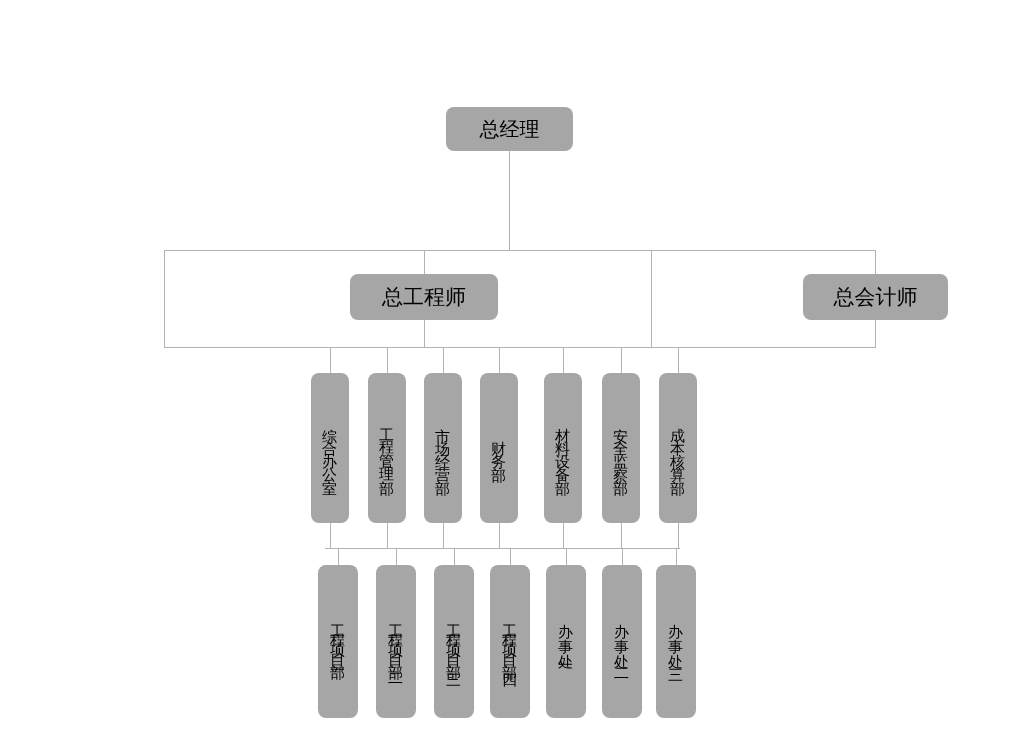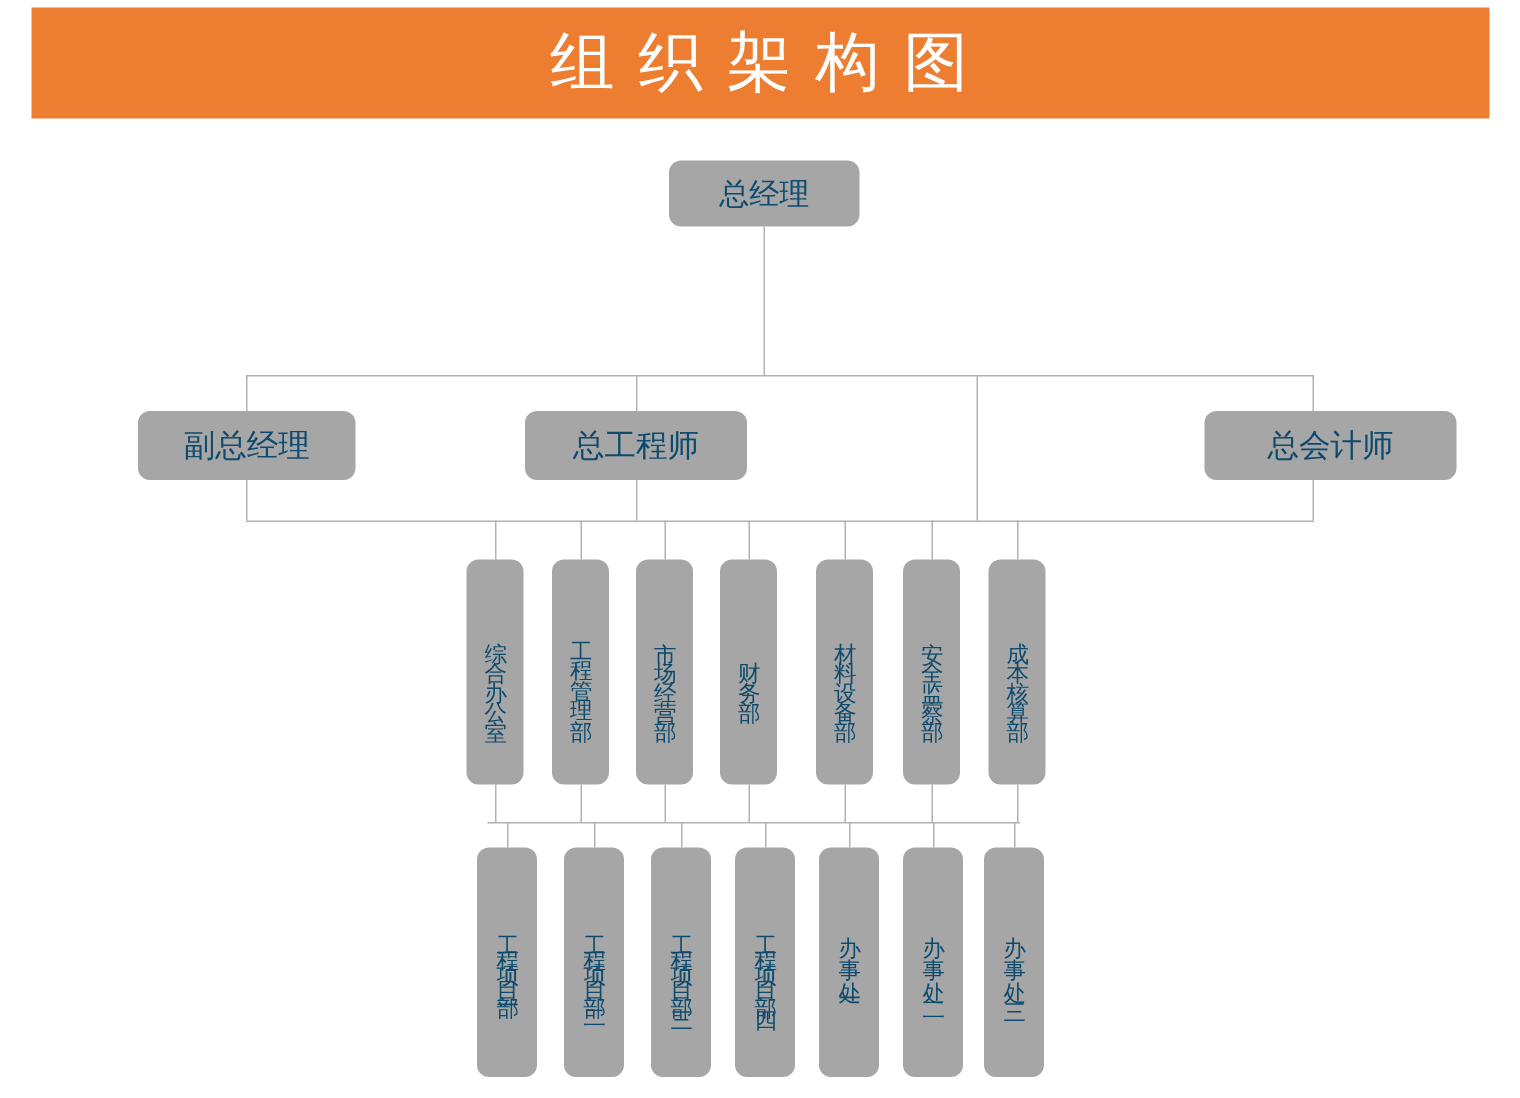--- a/index.html
+++ b/index.html
@@ -10,41 +10,38 @@
   .banner{position:absolute;left:21px;top:5px;width:972px;height:74px;background:#ED7D31;
           display:flex;align-items:center;justify-content:center;}
   .banner-title{color:#ffffff;font-size:43px;font-weight:400;white-space:pre;letter-spacing:2px;}
 
   
   .line{position:absolute;background:#b2b2b2;}
   .hline{height:1px;}
   .vline{width:1px;}
 
   
-  .box{position:absolute;background:#A6A6A6;border-radius:8px;color:#0c4a6e;
+  .box{position:absolute;background:#A6A6A6;border-radius:8px;color:#000000;
        display:flex;align-items:center;justify-content:center;text-align:center;}
   .lvl1{left:446px;top:107px;width:127px;height:44px;font-size:20px;}
   .lvl2{top:274px;height:46px;font-size:21px;}
   .lvl3{top:373px;height:150px;width:38px;}
   .lvl4{top:565px;height:153px;width:40px;}
 
   
   .vtext{writing-mode:vertical-rl;text-orientation:upright;font-size:15px;line-height:1;}
   .v5{letter-spacing:13px;}   
   .v6{letter-spacing:10px;}   
   .v4{letter-spacing:15px;}   
 </style>
 </head>
 <body>
 
 <div class="stage">
 
-  <div class="banner">
-    <div class="banner-title">组 织 架 构 图</div>
-  </div>
 
   <div class="line vline" style="left:509px;top:151px;height:99px;"></div>
   <div class="line hline" style="left:164px;top:250px;width:712px;"></div>
 
   <div class="line vline" style="left:164px;top:250px;height:97px;"></div>
   <div class="line vline" style="left:424px;top:250px;height:97px;"></div>
   <div class="line vline" style="left:651px;top:250px;height:97px;"></div>
   <div class="line vline" style="left:875px;top:250px;height:97px;"></div>
 
   <div class="line hline" style="left:164px;top:347px;width:712px;"></div>
@@ -72,27 +69,24 @@
   <div class="line vline" style="left:454px;top:548px;height:17px;"></div>
   <div class="line vline" style="left:510px;top:548px;height:17px;"></div>
   <div class="line vline" style="left:566px;top:548px;height:17px;"></div>
   <div class="line vline" style="left:622px;top:548px;height:17px;"></div>
   <div class="line vline" style="left:676px;top:548px;height:17px;"></div>
 
   <div class="box lvl1">
     <span>总经理</span>
   </div>
 
-  <div class="box lvl2" style="left:92px;width:145px;">
-    <span>副总经理</span>
-  </div>
   <div class="box lvl2" style="left:350px;width:148px;justify-content:center;">
     <span>总工程师</span>
   </div>
-  <div class="box lvl2" style="left:803px;width:168px;">
+  <div class="box lvl2" style="left:803px;width:145px;">
     <span>总会计师</span>
   </div>
 
   <div class="box lvl3" style="left:311px;">
     <span class="vtext v5">综合办公室</span>
   </div>
   <div class="box lvl3" style="left:368px;">
     <span class="vtext v5">工程管理部</span>
   </div>
   <div class="box lvl3" style="left:424px;">

